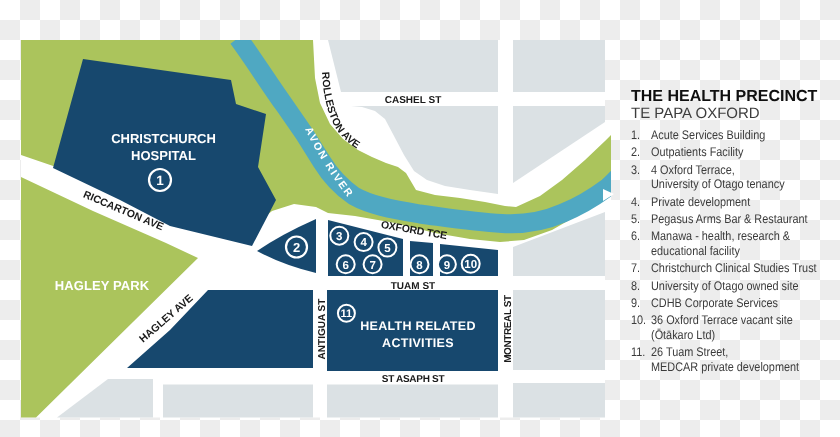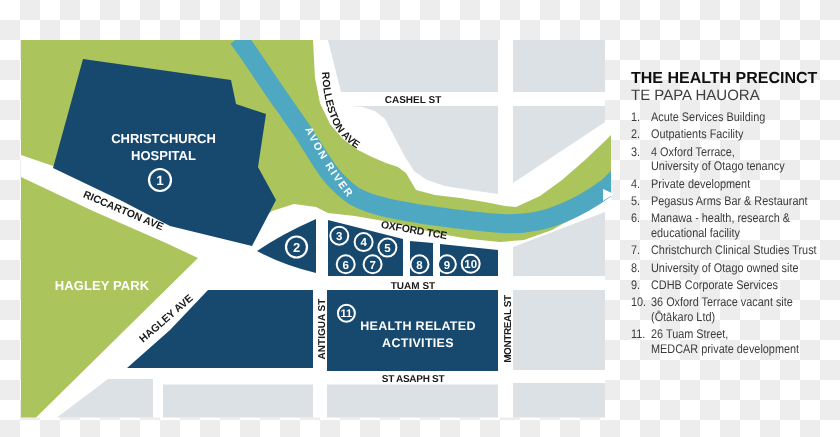--- a/index.html
+++ b/index.html
@@ -5,21 +5,21 @@
 html,body{margin:0;padding:0;}
 *{-webkit-font-smoothing:antialiased;text-rendering:geometricPrecision;}
 body{
   width:840px;height:437px;overflow:hidden;position:relative;
   font-family:"Liberation Sans",sans-serif;
   background-color:#fff;
   background-image:conic-gradient(#ededed 90deg,#fff 90deg 180deg,#ededed 180deg 270deg,#fff 270deg);
   background-size:40px 40px;
 }
 #map{position:absolute;left:0;top:0;}
-#legend{position:absolute;left:631px;top:67px;width:209px;color:#3b3b3b;}
+#legend{position:absolute;left:631px;top:85px;width:209px;color:#3b3b3b;}
 #legend h1{margin:3px 0 0 0;font-size:16px;line-height:17px;font-weight:bold;color:#101010;letter-spacing:0;white-space:nowrap;}
 #legend h2{margin:0 0 6px 0;font-size:15px;line-height:17px;font-weight:normal;color:#3d3d3d;letter-spacing:0;white-space:nowrap;}
 #legend ol{margin:0;padding:0;list-style:none;font-size:12.5px;line-height:14.4px;transform:scaleX(0.87);transform-origin:0 0;width:240px;}
 #legend li{margin:0 0 3px 0;position:relative;padding-left:23px;white-space:nowrap;}
 #legend li .n{position:absolute;left:0;top:0;}
 </style>
 </head>
 <body>
 
 <svg id="map" width="840" height="437" viewBox="0 0 840 437">
@@ -166,21 +166,21 @@
 
   <text y="3.5" font-size="10" font-weight="bold" fill="#1a1a1a" text-anchor="middle" letter-spacing="0" transform="translate(321.5 329) rotate(-90)">ANTIGUA ST</text>
 
   <text y="3.5" font-size="10" font-weight="bold" fill="#1a1a1a" text-anchor="middle" letter-spacing="-0.4" transform="translate(507 329) rotate(-90)">MONTREAL ST</text>
 </svg>
 
 <div id="legend">
 
   <h1>THE HEALTH PRECINCT</h1>
 
-  <h2>TE PAPA HAUORA</h2>
+  <h2>TE PAPA OXFORD</h2>
 
   <ol>
     <li><span class="n">1.</span>Acute Services Building</li>
     <li><span class="n">2.</span>Outpatients Facility</li>
     <li><span class="n">3.</span>4 Oxford Terrace,<br>University of Otago tenancy</li>
     <li><span class="n">4.</span>Private development</li>
     <li><span class="n">5.</span>Pegasus Arms Bar &amp; Restaurant</li>
     <li><span class="n">6.</span>Manawa - health, research &amp;<br>educational facility</li>
     <li><span class="n">7.</span>Christchurch Clinical Studies Trust</li>
     <li><span class="n">8.</span>University of Otago owned site</li>

